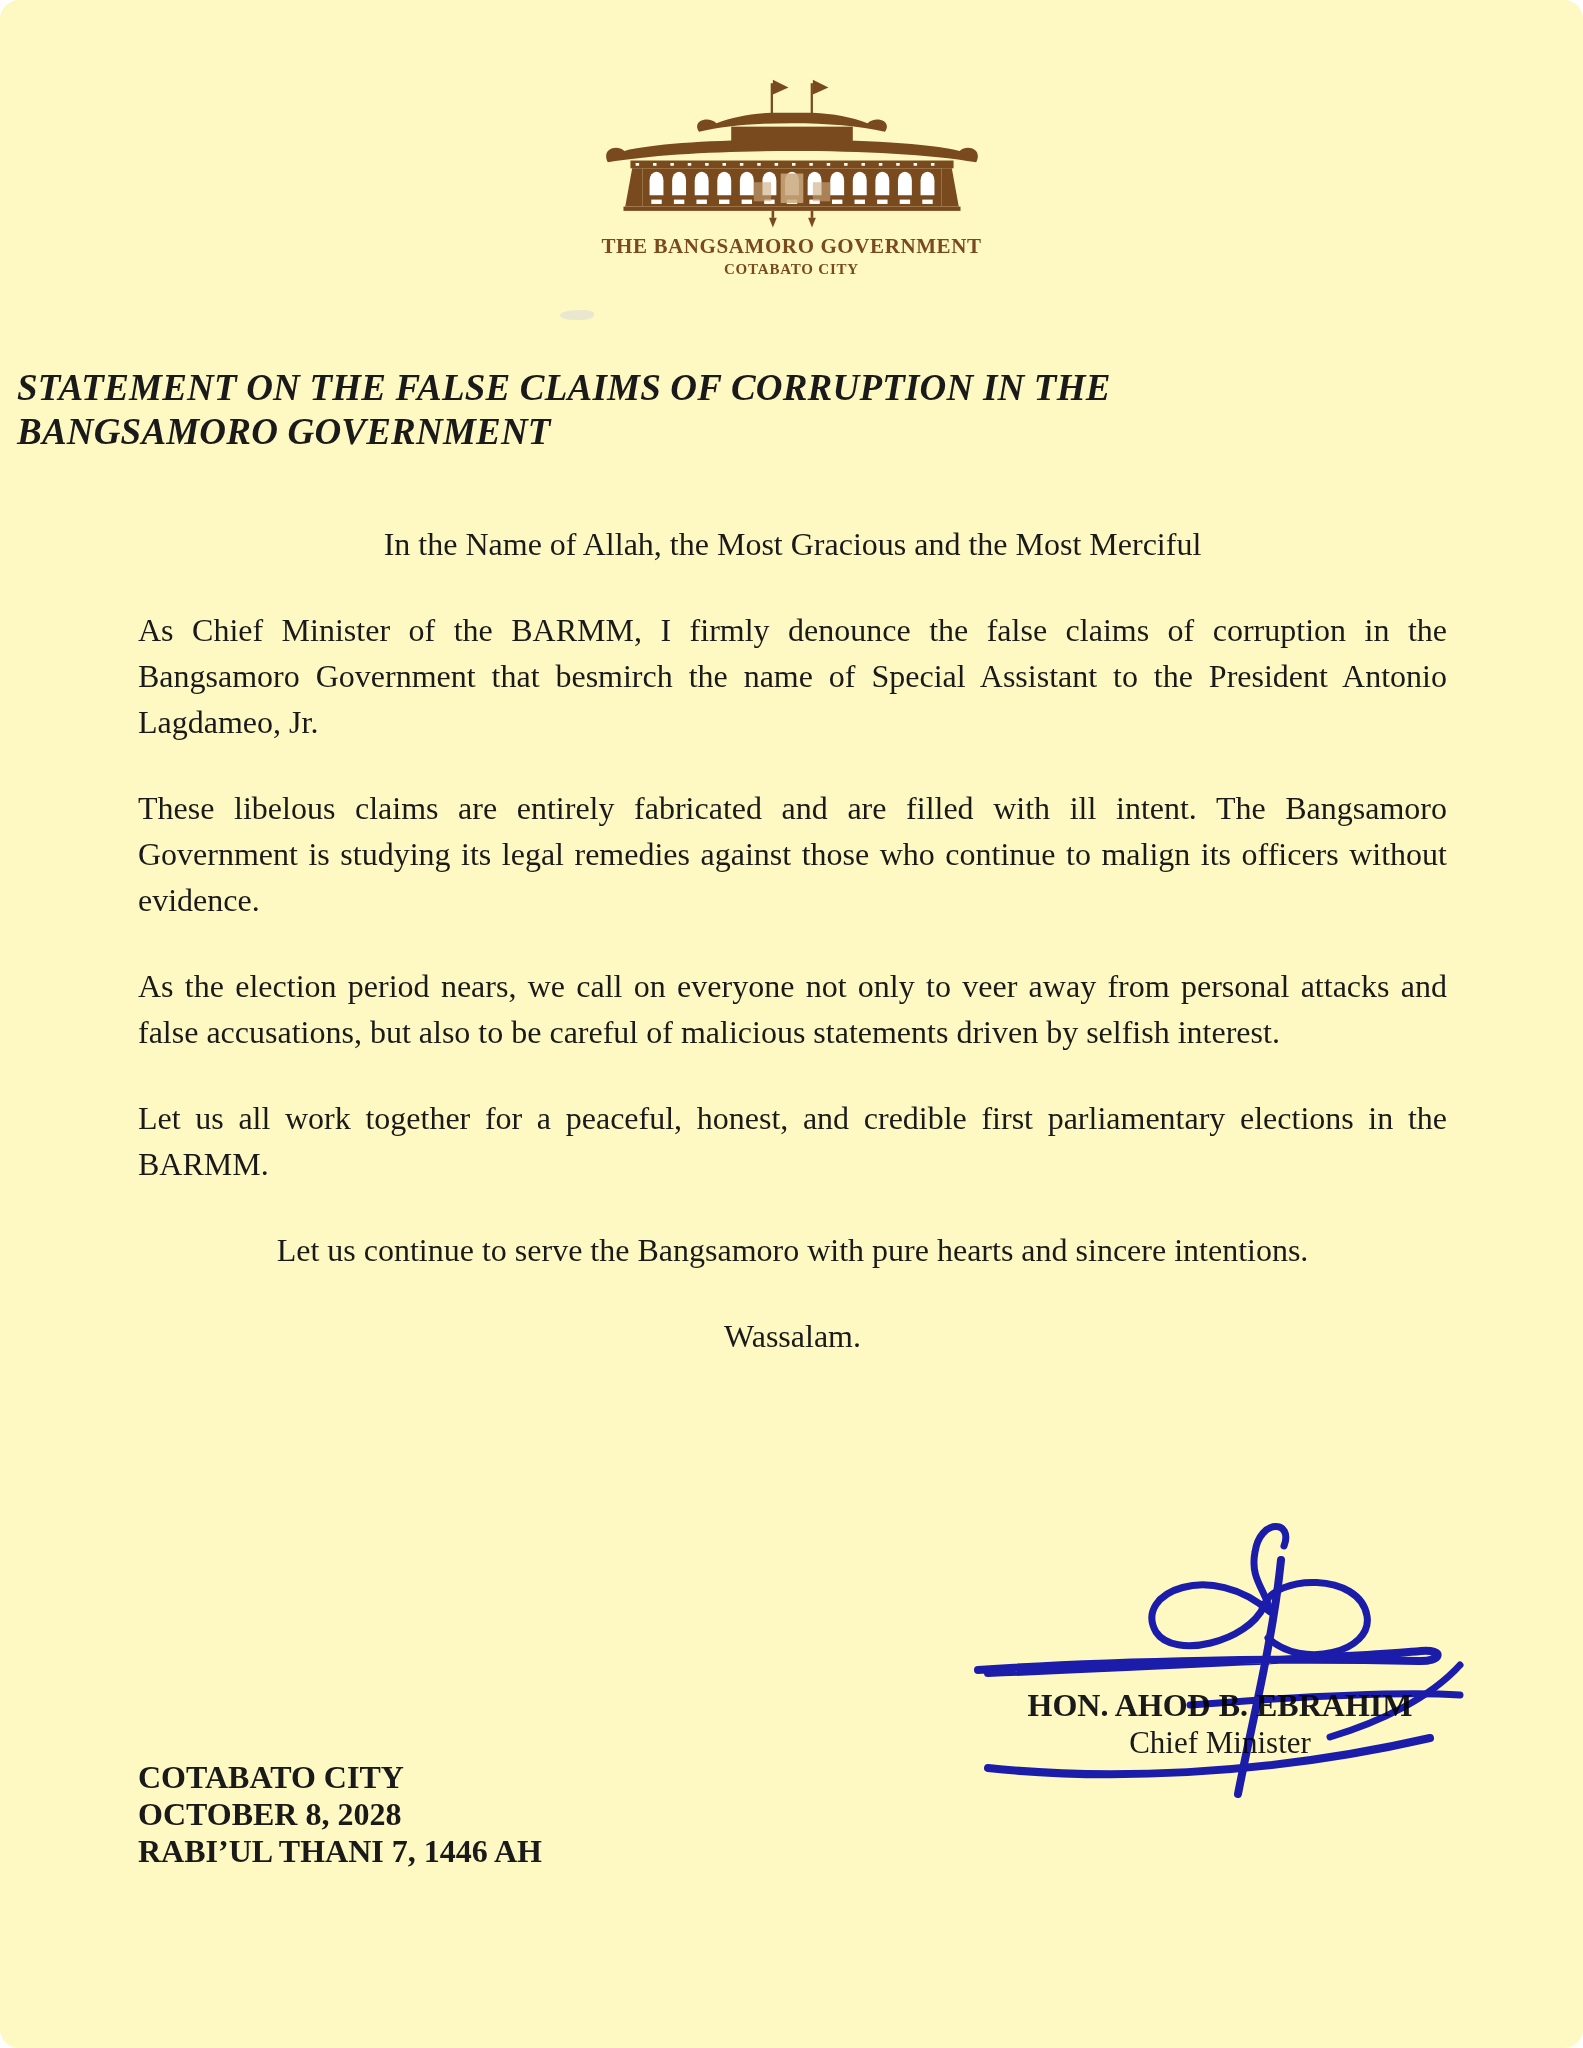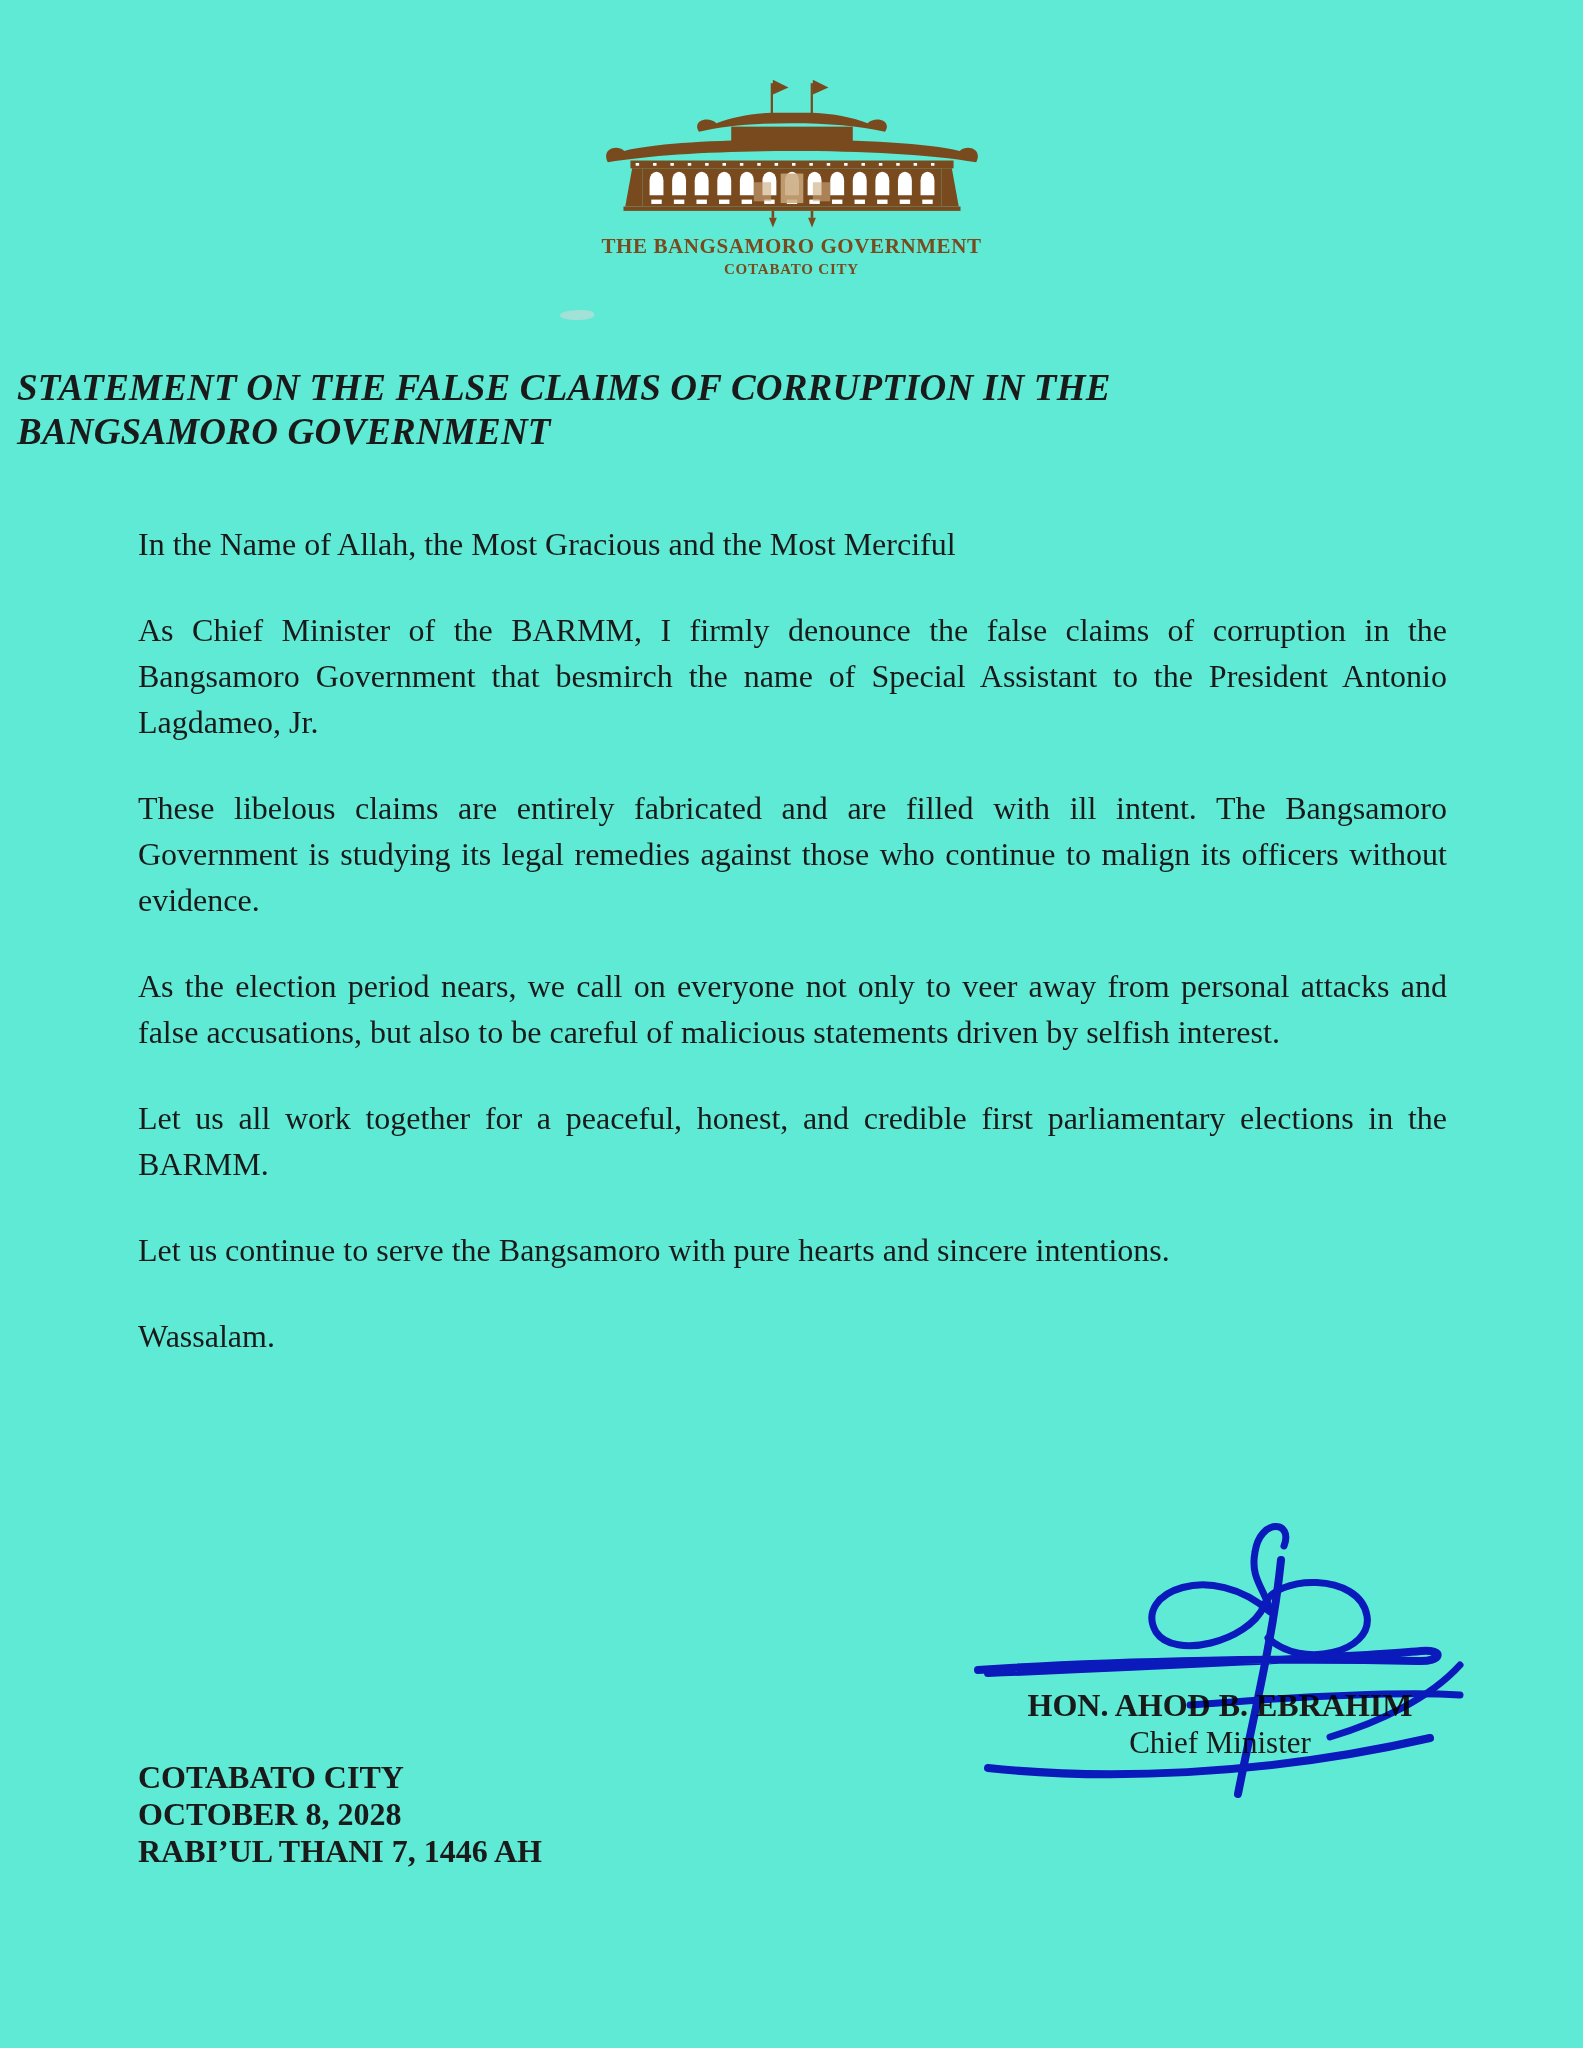--- a/index.html
+++ b/index.html
@@ -4,21 +4,21 @@
 <style>
   html,body{margin:0;padding:0;}
   body{
     width:1583px;height:2048px;
     background:#ffffff;
     font-family:"Liberation Serif", serif;
     color:#1a1a1a;
     position:relative;
     overflow:hidden;
   }
-  .page{position:absolute;inset:0;background:#5eead4;}
+  .page{position:absolute;inset:0;background:#fef9c3;border-radius:19px;}
 
   
   .logo-block{position:absolute;top:78px;left:0;width:100%;text-align:center;}
   .logo-building{display:block;margin:0 auto;width:440px;height:152px;}
   .logo-org{
     margin-top:4px;
     font-size:21px;font-weight:bold;letter-spacing:0.6px;
   }
   .logo-loc{
     margin-top:2px;
@@ -40,21 +40,21 @@
     font-style:italic;
   }
 
   
   .body-text{
     position:absolute;top:521px;left:138px;width:1309px;
     font-size:32px;line-height:46px;
   }
   .body-text p{margin:0 0 40px 0;}
   .p-justify{text-align:justify;}
-  .p-left{text-align:left;}
+  .p-left{text-align:center;}
 
   
   .sig-block{
     position:absolute;left:950px;top:1687px;width:540px;
     text-align:center;
   }
   .sig-name{font-size:32px;font-weight:bold;line-height:36px;}
   .sig-title{font-size:31px;line-height:40px;}
   .sig-ink{
     position:absolute;left:950px;top:1500px;width:540px;height:310px;

